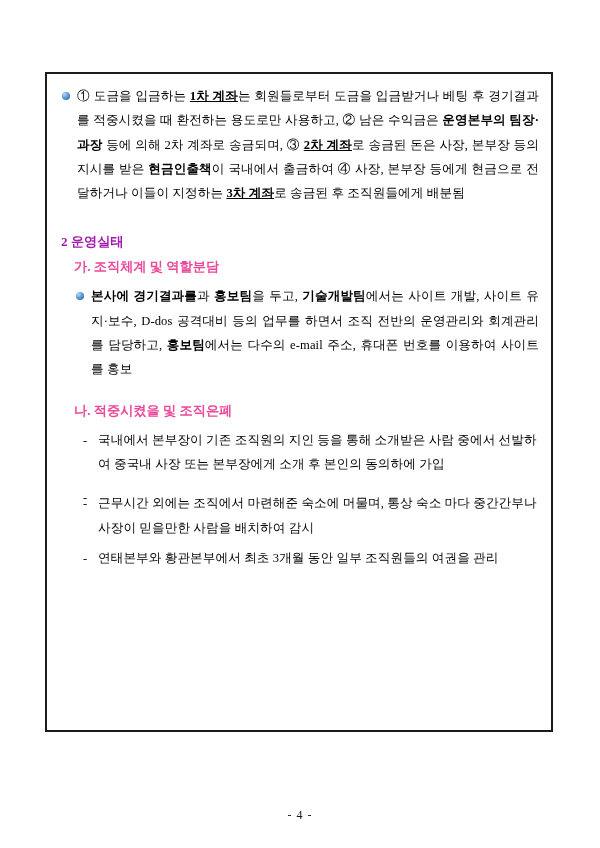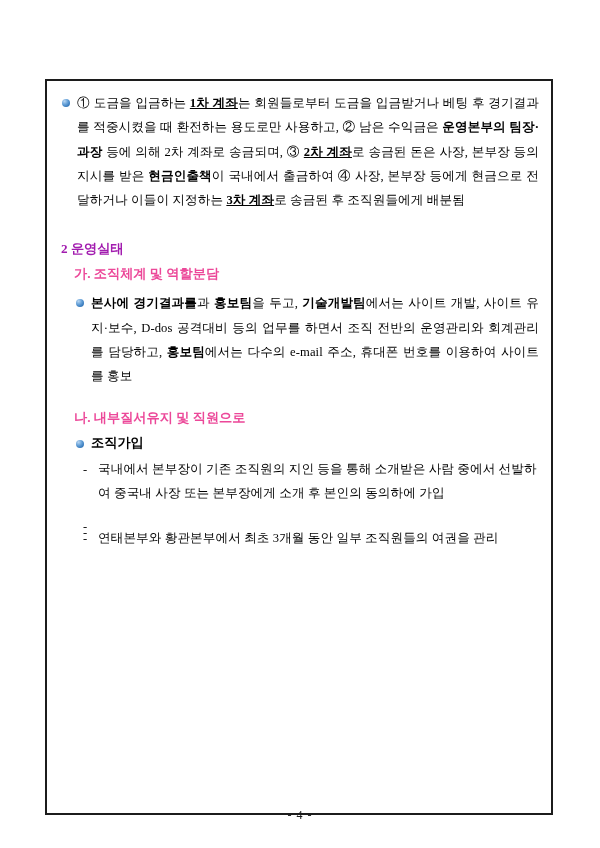--- a/index.html
+++ b/index.html
@@ -20,23 +20,23 @@
     position: absolute;
     left: 0; top: 0;
     width: 600px;
     height: 848px;
     background: #ffffff;
   }
 
   #page-border {
     position: absolute;
     left: 45px;
-    top: 79px;
+    top: 72px;
     width: 508px;
-    height: 736px;
+    height: 660px;
     border: 2px solid #1c1c1c;
     box-sizing: border-box;
     background: #ffffff;
   }
 
   #content {
     position: absolute;
     left: 14px;
     top: 10px;
     width: 478px;
@@ -163,28 +163,24 @@
       <div class="bullet-block ind-1">
         <span class="dot"></span>
         <span class="body txt"><span class="b">본사에 경기결과를</span><span>과 </span><span class="b">홍보팀</span><span>을 두고, </span><span class="b">기술개발팀</span><span>에서는 사이트 개발, 사이트 유지·보수, D-dos 공격대비 등의 업무를 하면서 조직 전반의 운영관리와 회계관리를 담당하고, </span><span class="b">홍보팀</span><span>에서는 다수의 e-mail 주소, 휴대폰 번호를 이용하여 사이트를 홍보</span></span>
       </div>
 
       <div class="sp-sm"></div>
 
 
       <div class="sp-md"></div>
 
-      <div class="heading-ka">나. 내부질서유지 및 직원으로</div>
-
-      <div class="sp-xs"></div>
-
-      <div class="bullet-block ind-1">
-        <span class="dot"></span>
-        <span class="body bullet-head">조직가입</span>
-      </div>
+      <div class="heading-ka">나. 적중시켰을 및 조직은폐</div>
+
+      <div class="sp-xs"></div>
+
 
       <div class="sp-xs"></div>
 
       <div class="dash-block ind-2">
         <span class="dash">-</span>
         <span class="txt">국내에서 본부장이 기존 조직원의 지인 등을 통해 소개받은 사람 중에서 선발하여 중국내 사장 또는 본부장에게 소개 후 본인의 동의하에 가입</span>
       </div>
 
       <div class="sp-sm"></div>
 
@@ -192,20 +188,21 @@
       <div class="sp-xs"></div>
 
       <div class="dash-block ind-2">
         <span class="dash">-</span>
       </div>
 
       <div class="sp-sm"></div>
 
       <div class="dash-block ind-2">
         <span class="dash">-</span>
+        <span class="txt">근무시간 외에는 조직에서 마련해준 숙소에 머물며, 통상 숙소 마다 중간간부나 사장이 믿을만한 사람을 배치하여 감시</span>
       </div>
 
       <div class="sp-sm"></div>
 
       <div class="dash-block ind-2">
         <span class="dash">-</span>
         <span class="txt">연태본부와 황관본부에서 최초 3개월 동안 일부 조직원들의 여권을 관리</span>
       </div>
 
     </div>

